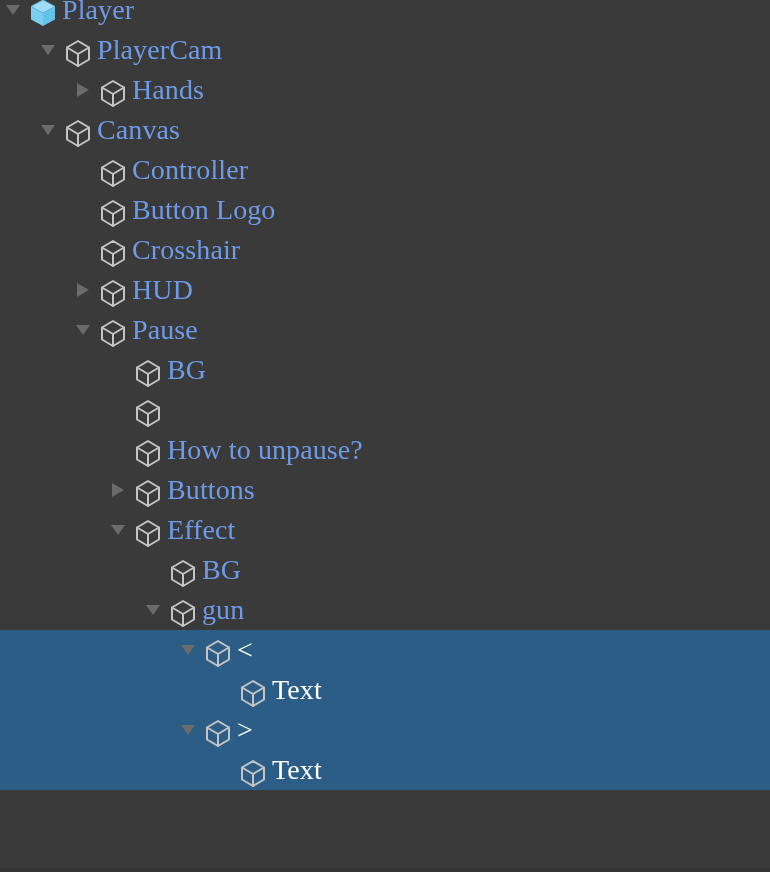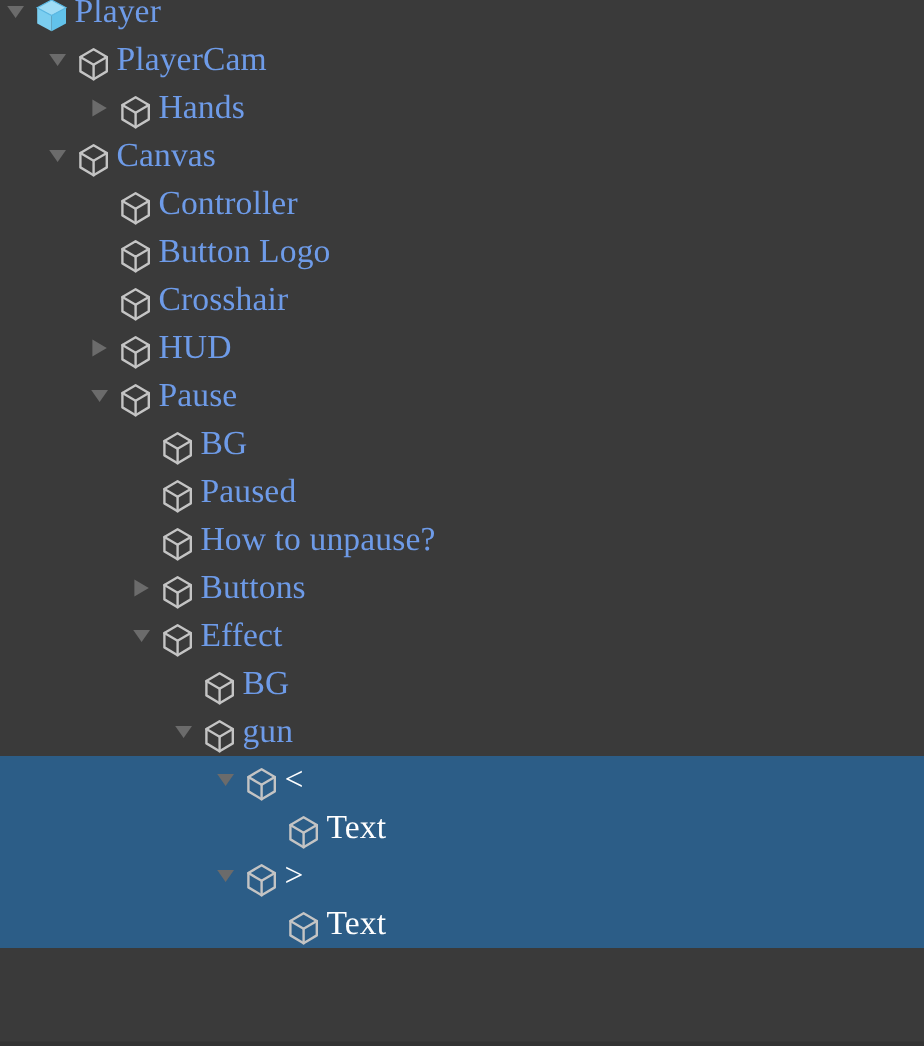--- a/index.html
+++ b/index.html
@@ -248,21 +248,20 @@
         <div class="twisty empty"></div>
         <div class="cube">
           <svg width="30" height="30" viewBox="0 0 30 30">
             <g fill="none" stroke="#c4c4c4" stroke-width="2" stroke-linejoin="round" stroke-linecap="round">
               <polygon points="15,3 26,9.5 26,21.5 15,28 4,21.5 4,9.5"></polygon>
               <path d="M4,9.5 L15,16 L26,9.5"></path>
               <path d="M15,16 L15,28"></path>
             </g>
           </svg>
         </div>
-        <div class="label">Paused</div>
       </div>
       <div class="row">
         <div class="indent" style="width: 105px;"></div>
         <div class="twisty empty"></div>
         <div class="cube">
           <svg width="30" height="30" viewBox="0 0 30 30">
             <g fill="none" stroke="#c4c4c4" stroke-width="2" stroke-linejoin="round" stroke-linecap="round">
               <polygon points="15,3 26,9.5 26,21.5 15,28 4,21.5 4,9.5"></polygon>
               <path d="M4,9.5 L15,16 L26,9.5"></path>
               <path d="M15,16 L15,28"></path>

